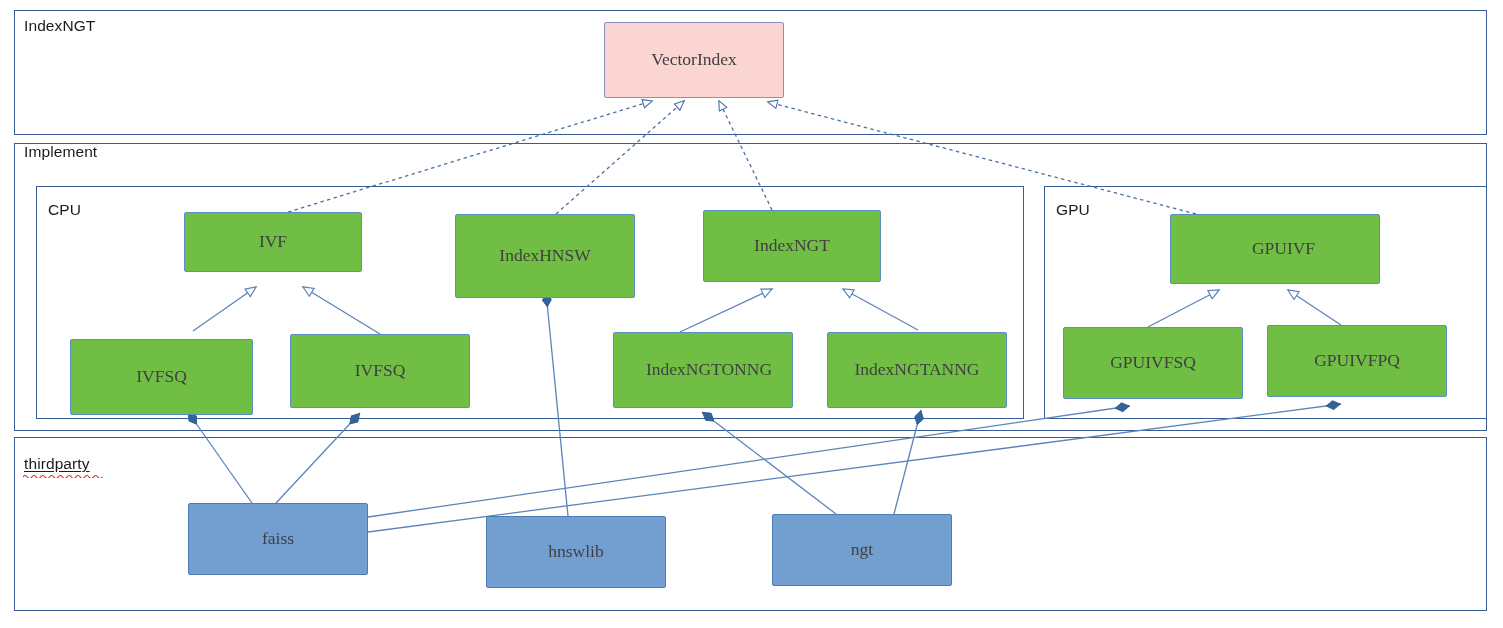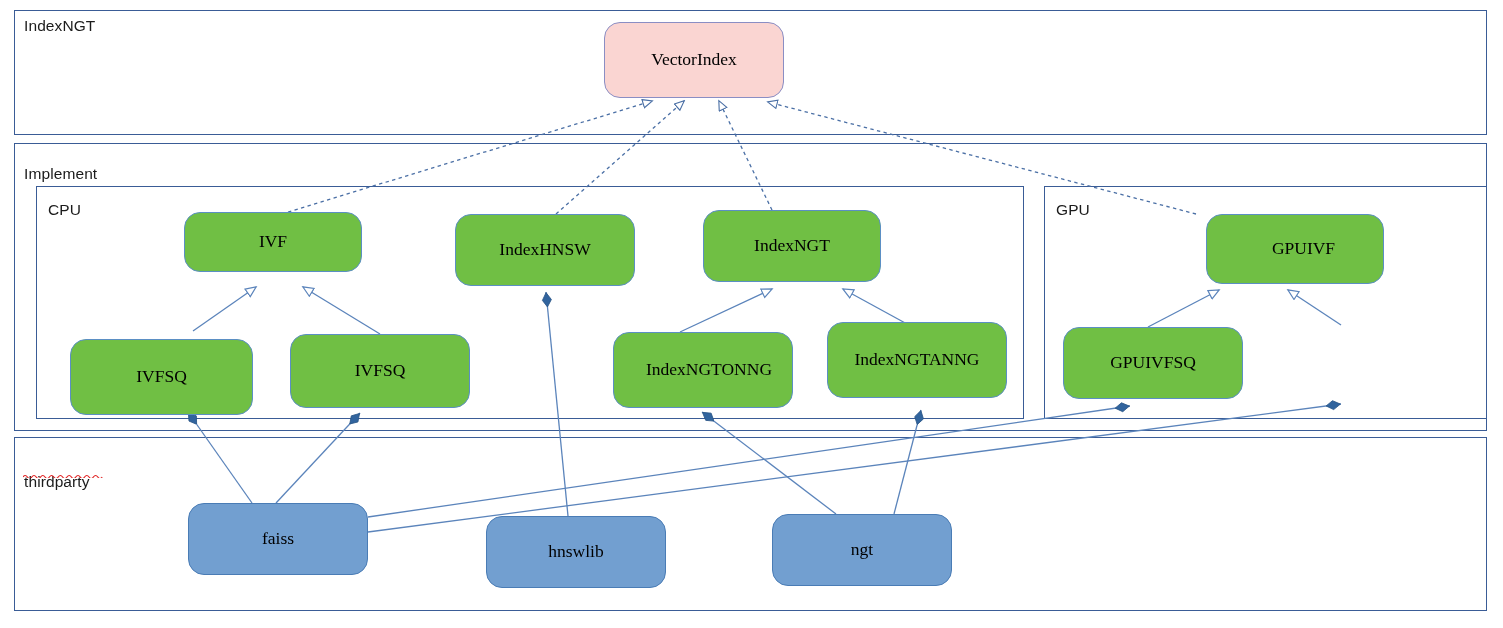--- a/index.html
+++ b/index.html
@@ -7,45 +7,45 @@
        font-family:"Liberation Serif",serif;}
   #stage{position:relative;width:1503px;height:628px;}
 
   
   .group{position:absolute;border:1.4px solid #3a5c96;background:transparent;
          box-sizing:border-box;}
   .group-inner{position:absolute;border:1.2px solid #3a5c96;background:transparent;
          box-sizing:border-box;}
   .group-label{position:absolute;font-family:"Liberation Sans",sans-serif;
          font-size:15.5px;color:#1b1b1b;white-space:nowrap;letter-spacing:.1px;}
-  .group-label.spell{text-underline-offset:2px;margin-top:18px;}
+  .group-label.spell{text-decoration:underline;text-underline-offset:2px;}
   .spell-wave{position:absolute;height:4px;width:88px;pointer-events:none;}
 
   
-  .node{position:absolute;box-sizing:border-box;border-radius:16px;
+  .node{position:absolute;box-sizing:border-box;border-radius:2px;
         display:flex;align-items:center;justify-content:center;
-        font-size:17.5px;color:#000000;text-align:center;
+        font-size:17.5px;color:#404040;text-align:center;
         font-family:"Liberation Serif",serif;line-height:1.1;}
   .node.green{background:#70bf44;border:1.5px solid #5b8fc4;}
   .node.pink {background:#fad5d2;border:1.5px solid #8a8ec4;}
   .node.blue {background:#729fd0;border:1.5px solid #4a7cb5;}
 
   svg.edges{position:absolute;left:0;top:0;width:1503px;height:628px;
             pointer-events:none;overflow:visible;}
 </style>
 </head>
 <body>
 
 <div id="stage">
 
   <div class="group" style="left:14px;top:10px;width:1473px;height:125px;"></div>
   <div class="group-label" style="left:24px;top:17px;">IndexNGT</div>
 
   <div class="group" style="left:14px;top:143px;width:1473px;height:288px;"></div>
-  <div class="group-label" style="left:24px;top:165px;">Implement</div>
+  <div class="group-label" style="left:24px;top:143px;">Implement</div>
 
   <div class="group-inner" style="left:36px;top:186px;width:988px;height:233px;"></div>
   <div class="group-label" style="left:48px;top:201px;">CPU</div>
 
   <div class="group-inner" style="left:1044px;top:186px;width:443px;height:233px;"></div>
   <div class="group-label" style="left:1056px;top:201px;">GPU</div>
 
   <div class="group" style="left:14px;top:437px;width:1473px;height:174px;"></div>
   <div class="group-label spell" style="left:24px;top:455px;">thirdparty</div>
   <svg class="spell-wave" style="left:23px;top:474px;" viewBox="0 0 88 4" preserveAspectRatio="none">
@@ -117,36 +117,37 @@
     </g>
     <g>
       <path d="M894,514 L921,410" fill="none" stroke="#5b84bb" stroke-width="1.3" marker-end="url(#solidDiamond)"></path>
     </g>
   </svg>
 
   <div class="node pink" style="left:604px;top:22px;width:180px;height:76px;">VectorIndex</div>
 
   <div class="node green" style="left:184px;top:212px;width:178px;height:60px;">IVF</div>
 
-  <div class="node green" style="left:455px;top:214px;width:180px;height:72px;">IndexHNSW</div>
+  <div class="node green" style="left:455px;top:214px;width:180px;height:84px;">IndexHNSW</div>
 
   <div class="node green" style="left:703px;top:210px;width:178px;height:72px;">IndexNGT</div>
 
-  <div class="node green" style="left:1206px;top:214px;width:178px;height:70px;padding-left:17px;">GPUIVF</div>
+  <div class="node green" style="left:1170px;top:214px;width:210px;height:70px;padding-left:17px;">GPUIVF</div>
 
   <div class="node green" style="left:70px;top:331px;width:183px;height:76px;margin-top:8px;">IVFSQ</div>
 
   <div class="node green" style="left:290px;top:334px;width:180px;height:74px;">IVFSQ</div>
 
   <div class="node green" style="left:613px;top:332px;width:180px;height:76px;padding-left:12px;">IndexNGTONNG</div>
 
-  <div class="node green" style="left:827px;top:322px;width:180px;height:76px;">IndexNGTANNG</div>
+  <div class="node green" style="left:827px;top:332px;width:180px;height:76px;">IndexNGTANNG</div>
 
   <div class="node green" style="left:1063px;top:327px;width:180px;height:72px;">GPUIVFSQ</div>
 
+  <div class="node green" style="left:1267px;top:325px;width:180px;height:72px;">GPUIVFPQ</div>
 
   <div class="node blue" style="left:188px;top:503px;width:180px;height:72px;">faiss</div>
 
   <div class="node blue" style="left:486px;top:516px;width:180px;height:72px;">hnswlib</div>
 
   <div class="node blue" style="left:772px;top:514px;width:180px;height:72px;">ngt</div>
 
 </div>
 
 </body></html>

